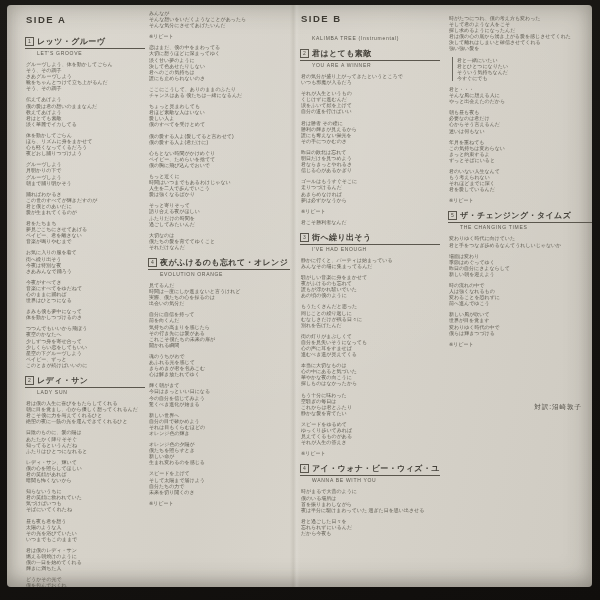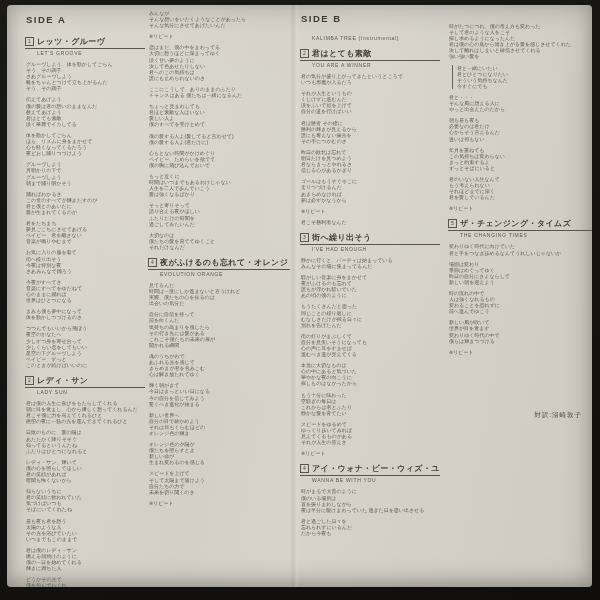--- a/index.html
+++ b/index.html
@@ -21,21 +21,21 @@
   }
   .fold{
     position:absolute;top:0;bottom:0;left:283px;width:10px;
     background:linear-gradient(90deg,rgba(0,0,0,0),rgba(90,85,70,.10),rgba(255,255,255,.10),rgba(0,0,0,0));
     pointer-events:none;
   }
   .col{position:absolute;top:0;bottom:0;overflow:hidden;}
   #col0{left:18px;width:120px;padding-top:9px;}
   #col1{left:141px;width:142px;padding-top:5px;}
   #col2{left:293px;width:140px;padding-top:8px;}
-  #col3{left:441px;width:150px;padding-top:18px;}
+  #col3{left:441px;width:150px;padding-top:10px;}
 
   .side-header{
     font-size:9.5px;font-weight:bold;letter-spacing:1.5px;
     color:#3e3b34;margin:0 0 11px 1px;
   }
   .track{margin:7px 0 5px;}
   .trow{display:flex;align-items:flex-end;gap:3px;border-bottom:1px solid #5a564d;padding-bottom:1px;}
   .num{
     flex:0 0 auto;width:7px;height:7px;border:1px solid #5a564d;
     font-size:5px;line-height:7px;text-align:center;color:#4a473f;margin-bottom:1px;

